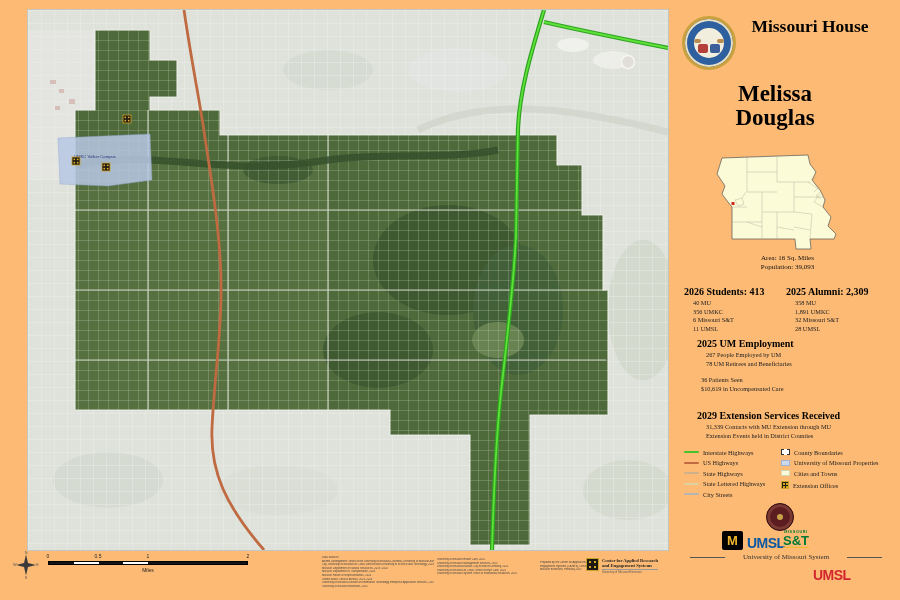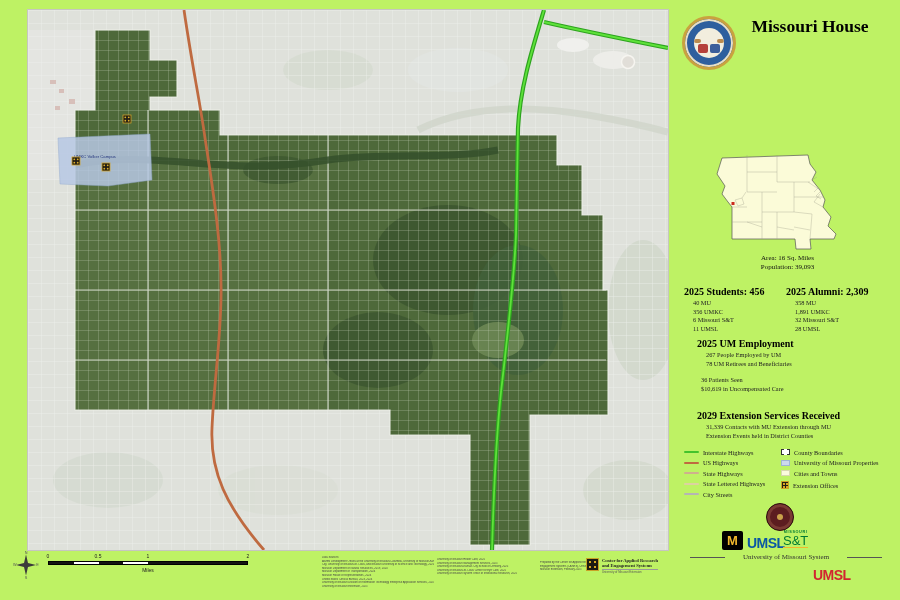--- a/index.html
+++ b/index.html
@@ -1,16 +1,16 @@
 <!DOCTYPE html>
 <html><head>
 <meta charset="utf-8">
 <style>
   html,body{margin:0;padding:0;background:#ffffff;}
-  .page{position:relative;width:900px;height:600px;background:#bef264;
+  .page{position:relative;width:900px;height:600px;background:#fdba74;
         font-family:"Liberation Serif",serif;color:#111;overflow:hidden;}
   .abs{position:absolute;}
 
   
   .map-svg{position:absolute;left:28px;top:10px;width:640px;height:540px;outline:1px solid #c6c6c0;}
 
   
   .compass{left:13px;top:550px;width:26px;height:30px;}
   .scalebar{left:46px;top:553px;width:210px;height:26px;}
   .sb-tick{position:absolute;top:0;font:5px "Liberation Sans",sans-serif;color:#222;transform:translateX(-50%);}
@@ -78,21 +78,21 @@
   .umseal{left:766px;top:503px;width:26px;height:26px;border-radius:50%;background:#5c1d20;
           border:1px solid #2e0d0f;box-shadow:inset 0 0 0 3px #7a3a33,inset 0 0 0 6px #5c1d20;}
   .umseal::after{content:"";position:absolute;left:10px;top:10px;width:6px;height:6px;border-radius:50%;background:#caa24a;}
 
   .logo-mu{left:722px;top:531px;width:21px;height:19px;background:#000;border-radius:2px;
            display:flex;align-items:center;justify-content:center;
            font:bold 13px "Liberation Sans",sans-serif;color:#f1b82d;}
   .logo-umkc{left:747px;top:535px;font:bold 14px "Liberation Sans",sans-serif;color:#0a57a4;letter-spacing:-0.5px;}
   .logo-sandt{left:783px;top:530px;text-align:center;color:#007a33;font-family:"Liberation Sans",sans-serif;}
   .sandt-top{font-size:3.8px;font-weight:bold;letter-spacing:0.6px;line-height:4px;}
-  .sandt-main{font-size:13px;font-weight:normal;line-height:13px;border-bottom:1.5px solid #f1b82d;}
+  .sandt-main{font-size:13px;font-weight:bold;line-height:13px;border-bottom:1.5px solid #f1b82d;}
   .logo-umsl{left:813px;top:567px;font:bold 14px "Liberation Sans",sans-serif;color:#d22630;letter-spacing:-0.5px;}
 
   .sysrow{left:690px;top:553px;width:192px;display:flex;align-items:center;}
   .sysrow .rule{flex:1;height:1px;background:#555;}
   .sysrow .txt{font:7px "Liberation Serif",serif;color:#333;margin:0 18px;white-space:nowrap;}
 </style>
 </head>
 <body>
 
 <div class="page">
@@ -256,20 +256,24 @@
         <div class="bear r"></div>
       <div class="seal-red"></div>
         <div class="seal-blue"></div>
     </div>
   </div>
 
   <div class="abs title">
     <div>Missouri House</div>
   </div>
 
+  <div class="abs repname">
+    <div>Melissa</div>
+    <div>Douglas</div>
+  </div>
 
   <svg class="abs inset-svg" viewBox="0 0 172 100">
     <path d="M20,6 L106,3 L108,12 L114,20 L110,28 L118,38 L123,48 L121,55 L129,65 L126,74 L134,82 L132,87 L108,87 L109,97 L94,97 L93,87 L30,87 L30,55 L26,50 L20,42 L23,34 L15,22 Z" fill="#fbfbd8" stroke="#555" stroke-width="0.7"></path>
     <g stroke="#a0a08c" stroke-width="0.35" fill="none">
       <path d="M45,3 V40 H60 V87"></path>
         <path d="M75,3 V30 H92 V60 H75 V87"></path>
       <path d="M30,55 H45 M60,40 H75"></path>
         <path d="M92,30 H108"></path>
         <path d="M30,70 H60"></path>
       <path d="M92,60 L110,62 M110,62 L108,87"></path>
@@ -281,21 +285,21 @@
       <path d="M33,48 L40,46 L42,52 L36,54 Z M40,46 L44,40"></path>
       <path d="M118,40 L114,44 L119,47 M116,36 L112,40"></path>
       <path d="M92,75 L108,78 M75,75 L92,78"></path>
     </g>
     <rect x="29.5" y="50" width="3" height="3" fill="#cc2a1e"></rect>
   </svg>
   <div class="abs inset-cap" style="top:254px">Area: 16 Sq. Miles</div>
   <div class="abs inset-cap" style="top:263px">Population: 39,093</div>
 
   <div class="abs blk-students">
-    <div class="stat-h">2025 Students: 456</div>
+    <div class="stat-h">2026 Students: 413</div>
     <div class="stat-i">
       <div>40 MU</div>
       <div>356 UMKC</div>
       <div>6 Missouri S&amp;T</div>
       <div>11 UMSL</div>
     </div>
   </div>
   <div class="abs blk-alumni">
     <div class="stat-h">2025 Alumni: 2,309</div>
     <div class="stat-i">

